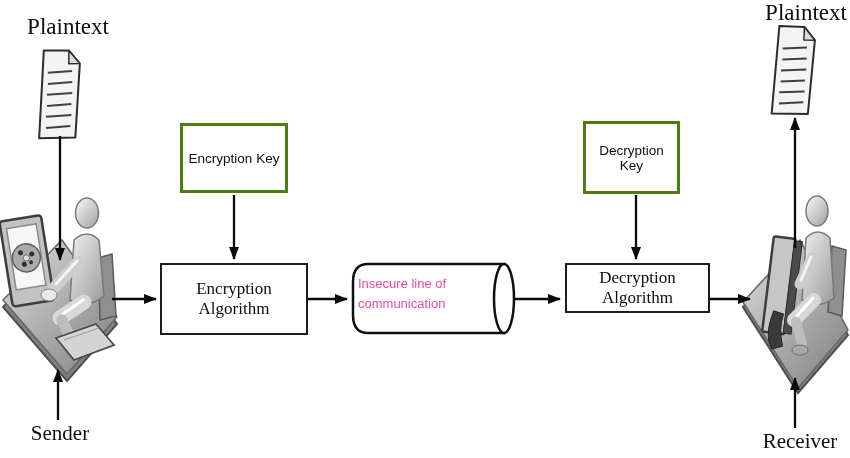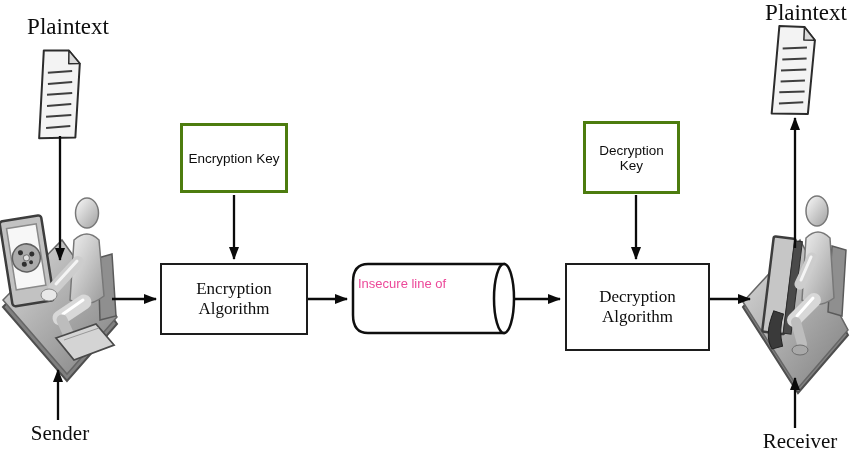--- a/index.html
+++ b/index.html
@@ -163,21 +163,22 @@
 
   <div class="box key" style="left:180px;top:123px;width:108px;height:70px;">
     <span>Encryption Key</span>
   </div>
   <div class="box key" style="left:583px;top:121px;width:97px;height:73px;">
     <span>Decryption Key</span>
   </div>
   <div class="box alg" style="left:160px;top:263px;width:148px;height:72px;">
     <span>Encryption Algorithm</span>
   </div>
-  <div class="box alg" style="left:565px;top:263px;width:145px;height:88px;">
+  <div class="box alg" style="left:565px;top:263px;width:145px;height:50px;">
     <span>Decryption Algorithm</span>
   </div>
 
   <div class="channel-text">
     <span>Insecure line of</span>
+    <span>communication</span>
   </div>
 
 </div>
 
 </body></html>

